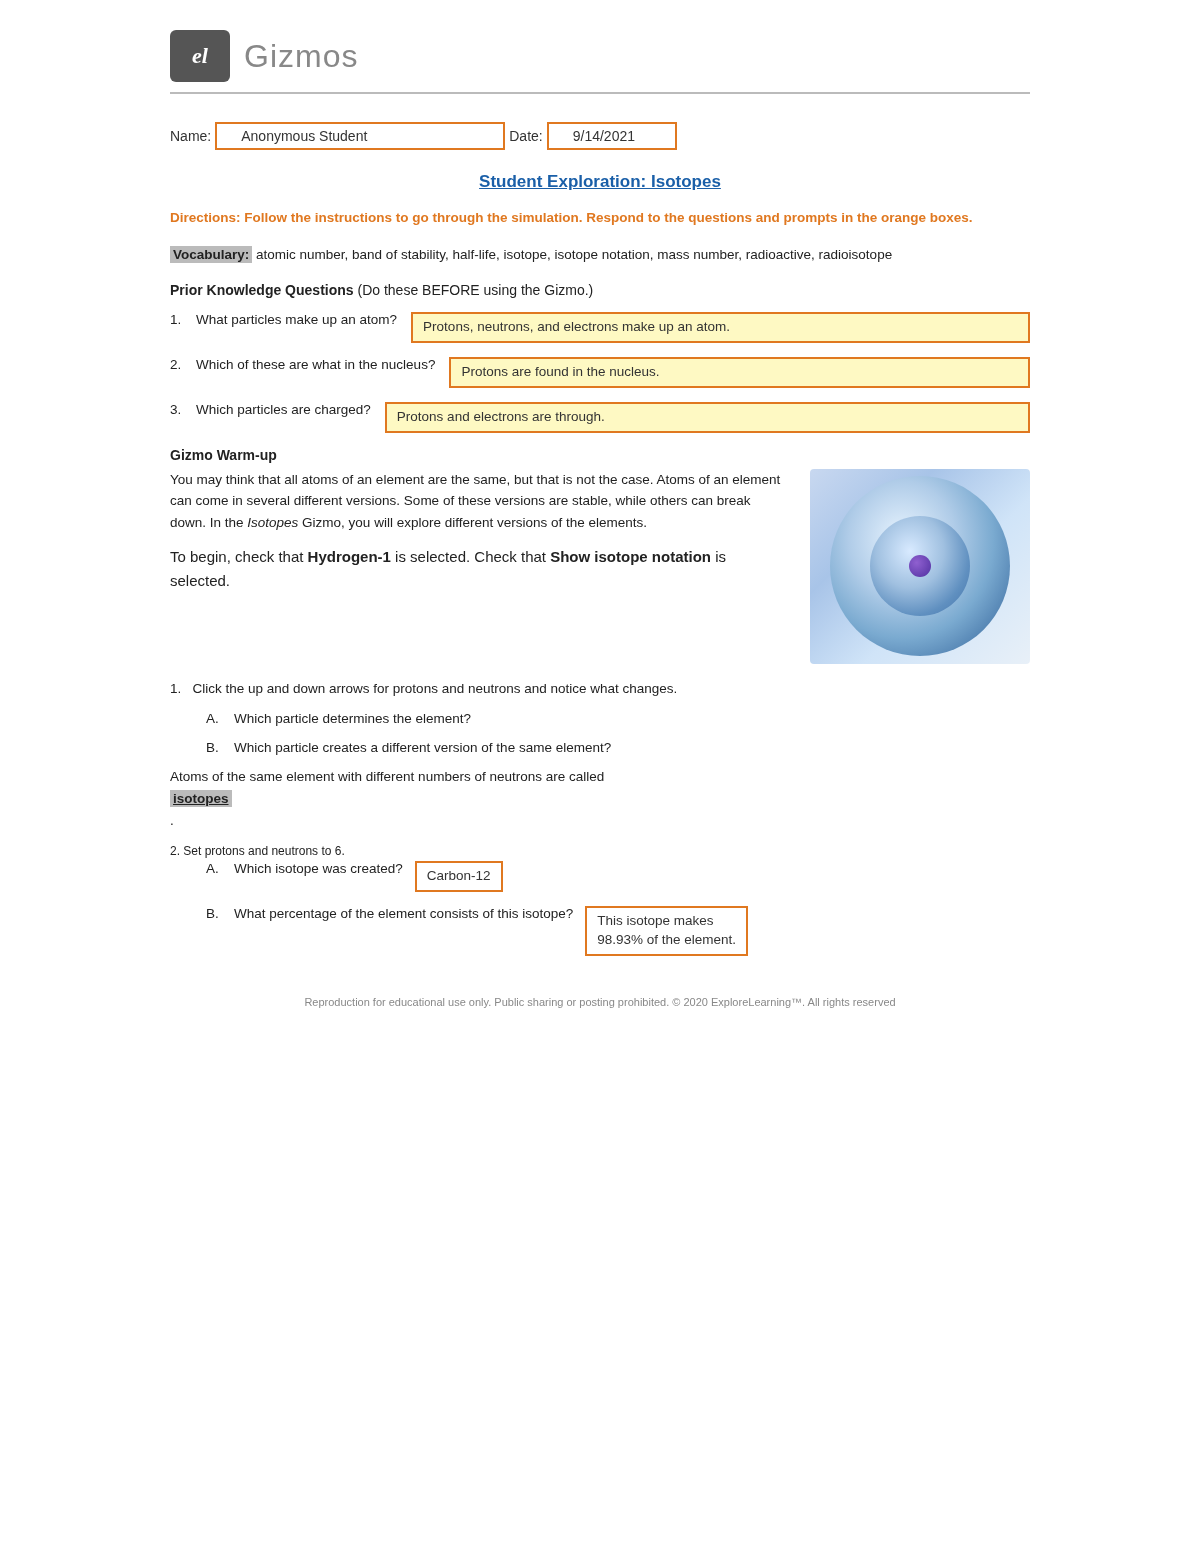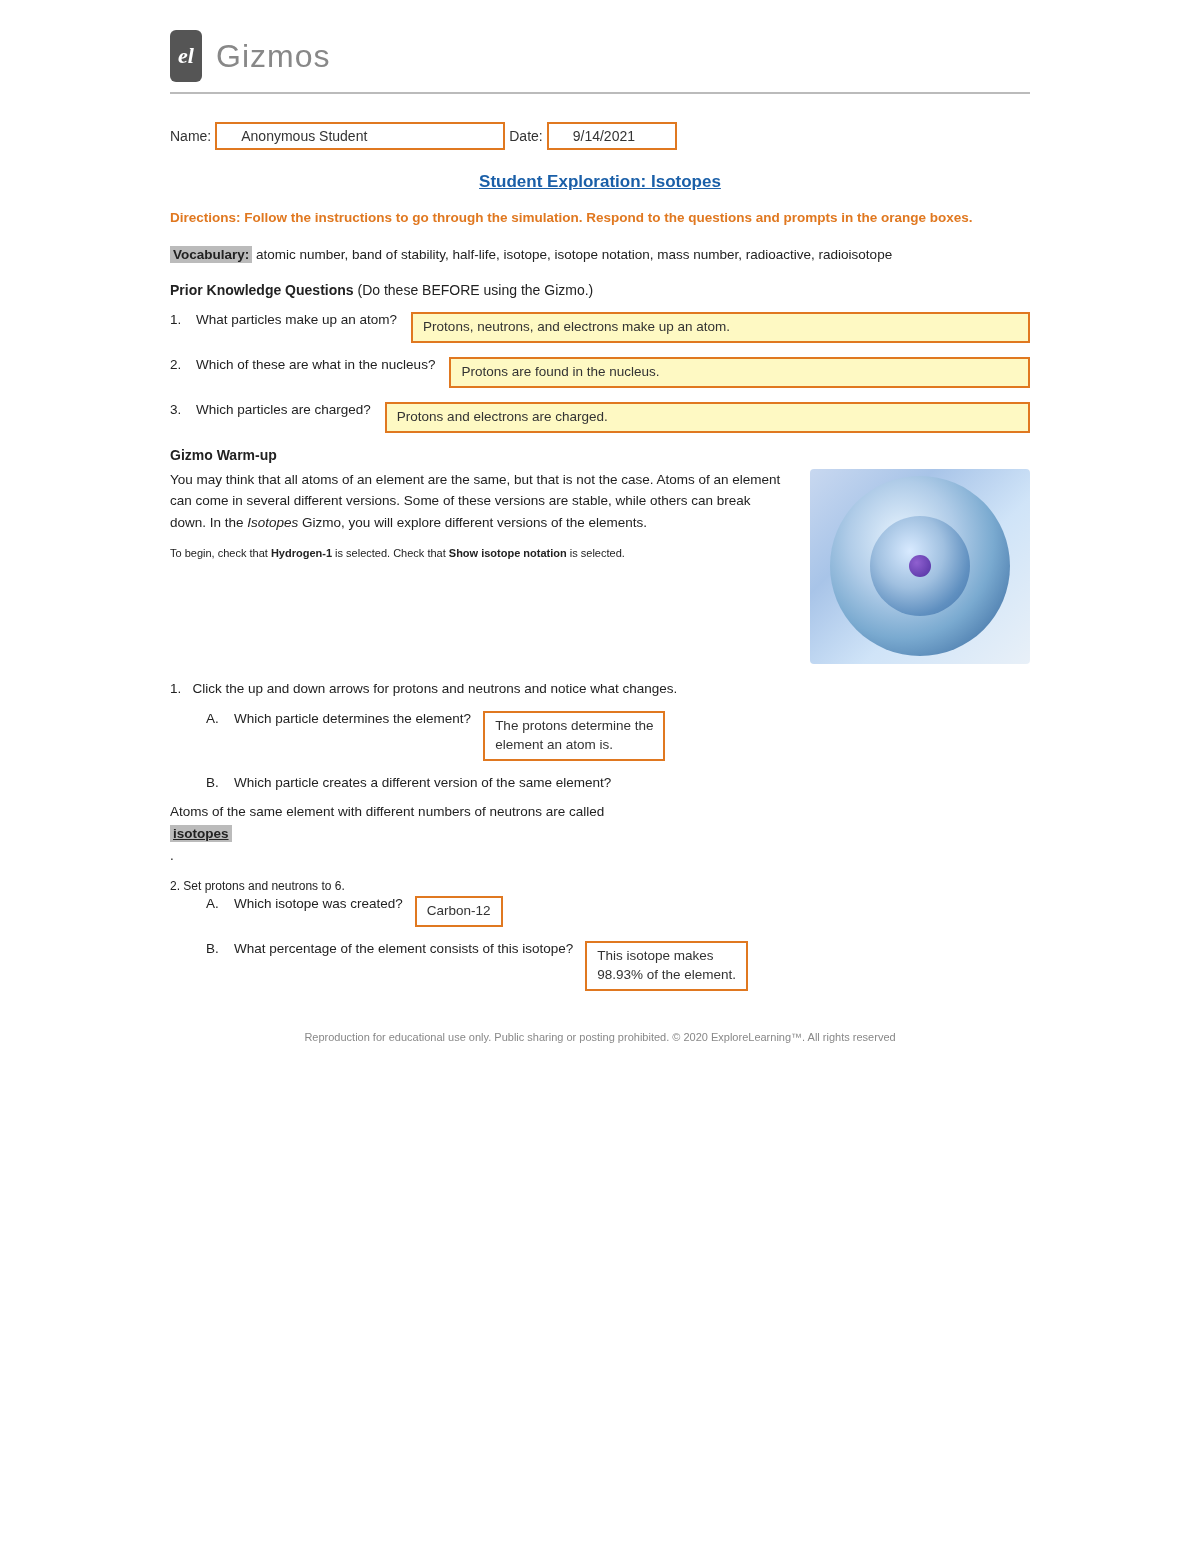--- a/index.html
+++ b/index.html
@@ -23,21 +23,21 @@
     
     .header {
       display: flex;
       align-items: center;
       margin-bottom: 28px;
       border-bottom: 2px solid #bbb;
       padding-bottom: 10px;
     }
 
     .logo-box {
-      width: 32px;
+      width: 60px;
       height: 52px;
       background: #555;
       border-radius: 6px;
       display: flex;
       align-items: center;
       justify-content: center;
       margin-right: 14px;
       flex-shrink: 0;
     }
 
@@ -290,21 +290,21 @@
     }
 
     .footer-text {
       text-align: center;
       font-size: 11px;
       color: #888;
       margin-top: 40px;
     }
 
     .warmup-begin-text {
-      font-size: 11px;
+      font-size: 15px;
       line-height: 1.6;
       margin-bottom: 14px;
     }
 
     .warmup-click-text {
       font-size: 13.5px;
       line-height: 1.6;
       margin-bottom: 12px;
     }
   </style>
@@ -348,21 +348,21 @@
 
   <div class="question-row">
     <span class="question-num">2.</span>
     <span class="question-text">Which of these are what in the nucleus?</span>
     <div class="answer-box">Protons are found in the nucleus.</div>
   </div>
 
   <div class="question-row">
     <span class="question-num">3.</span>
     <span class="question-text">Which particles are charged?</span>
-    <div class="answer-box">Protons and electrons are charged.</div>
+    <div class="answer-box">Protons and electrons are through.</div>
   </div>
 
   <div class="warmup-section">
     <div class="warmup-heading">Gizmo Warm-up</div>
 
     <div class="warmup-layout">
       <div class="warmup-text">
         <p style="margin-bottom:12px; font-size:13.5px; line-height:1.6;">
           You may think that all atoms of an element are the same, but that is not the case. Atoms of an element can come in several different versions. Some of these versions are stable, while others can break down. In the <span class="italic-text">Isotopes</span> Gizmo, you will explore different versions of the elements.
         </p>
@@ -380,22 +380,20 @@
       </div>
     </div>
 
     <div class="warmup-click-text">
       1.&nbsp;&nbsp; Click the up and down arrows for protons and neutrons and notice what changes.
     </div>
 
     <div class="sub-question-row">
       <span class="sub-letter">A.</span>
       <span class="sub-text">Which particle determines the element?</span>
-      <div class="answer-box-small" style="white-space:pre-line;">The protons determine the
-element an atom is.</div>
     </div>
 
     <div class="sub-question-row">
       <span class="sub-letter">B.</span>
       <span class="sub-text">Which particle creates a different version of the same element?</span>
     </div>
 
     <div class="statement-row">
       <span>Atoms of the same element with different numbers of neutrons are called </span>
         <span class="isotopes-highlight">isotopes</span>

